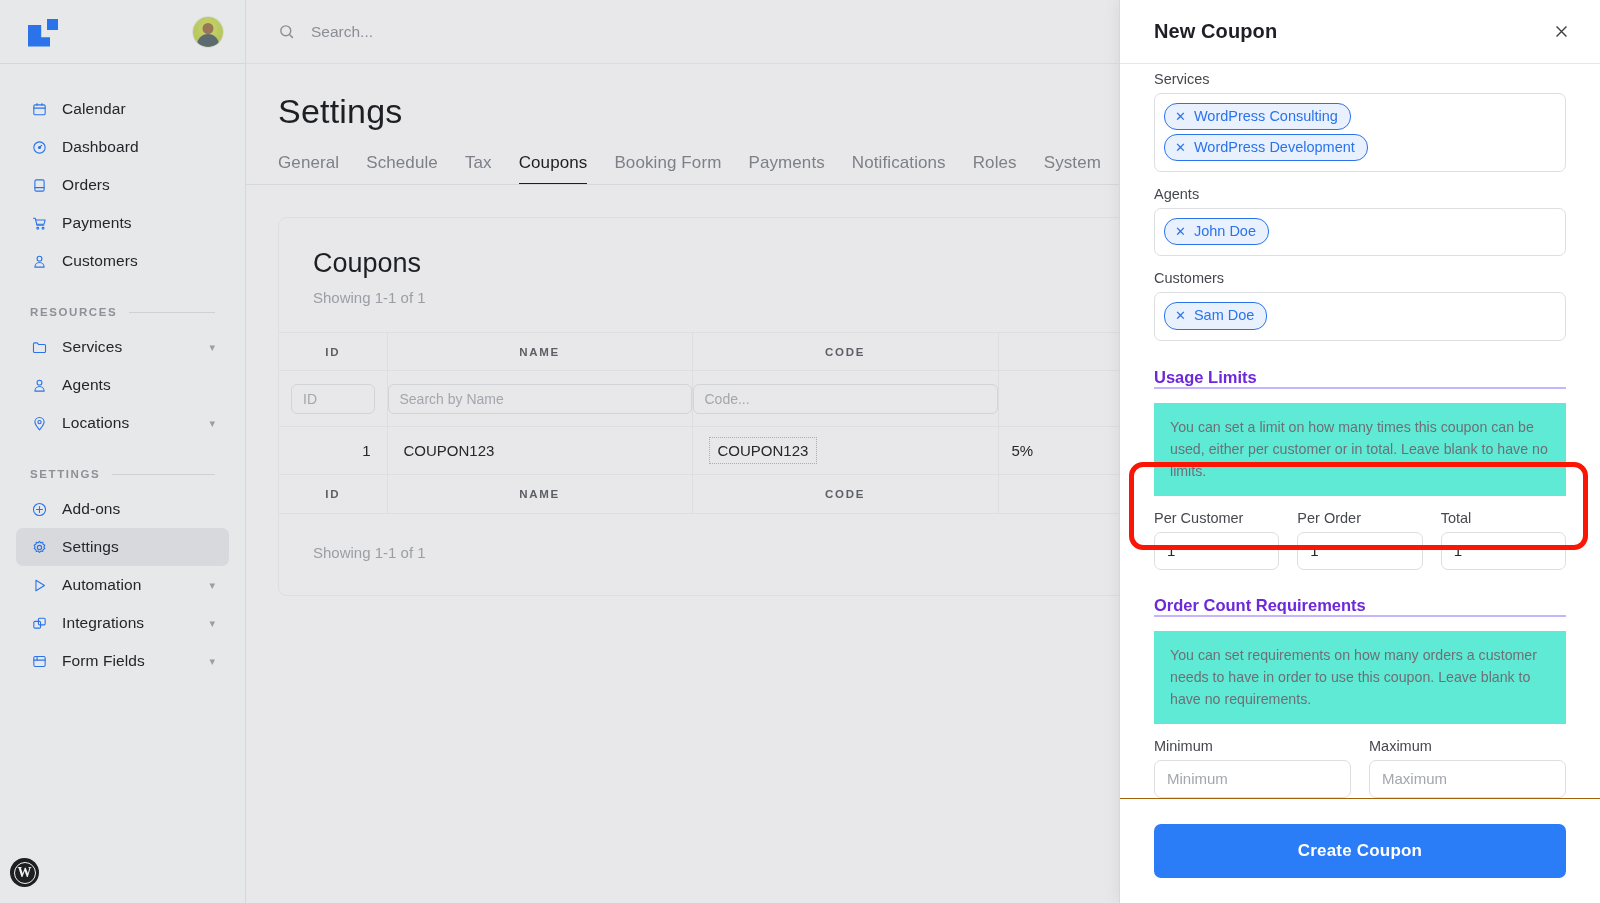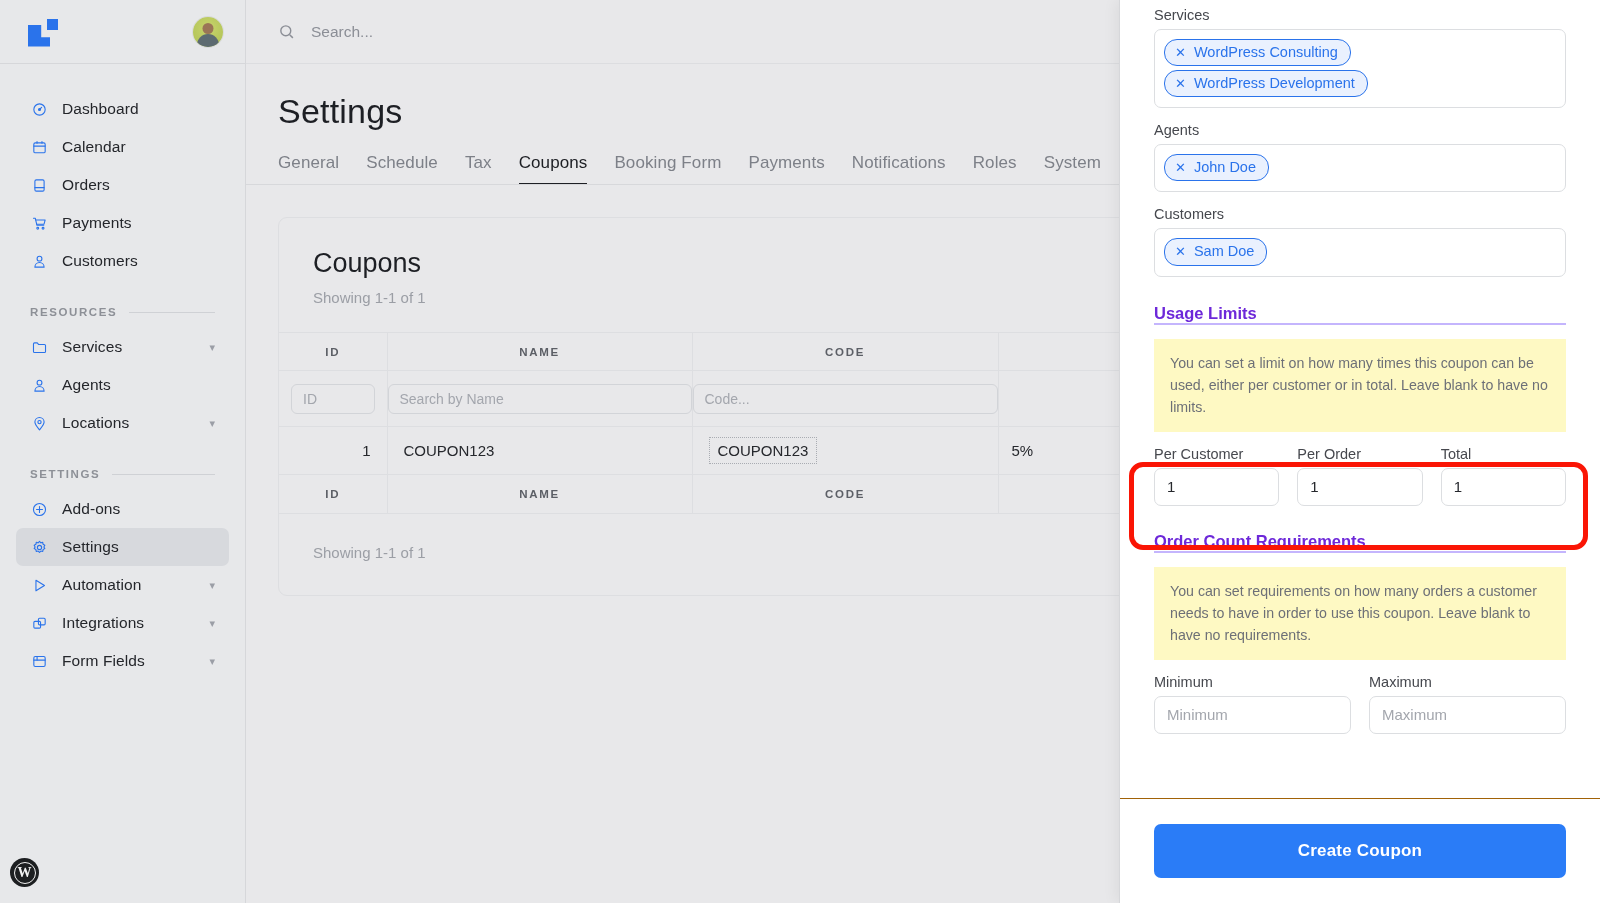--- a/index.html
+++ b/index.html
@@ -205,21 +205,21 @@
     font-size: 14.5px; padding: 3px 12px 4px 10px;
     margin: 2px 0; line-height: 1.25;
   }
   .chip .x { font-size: 13px; line-height: 1; cursor: pointer; }
 
   .sec-title {
     font-size: 16.5px; color: #6d28d9; font-weight: 700;
     border-bottom: 2px solid #c4b5fd;
   }
   .info-box {
-    background: #fef9c3; color: #6d7077; font-size: 14.2px; line-height: 1.55;
+    background: #5eead4; color: #6d7077; font-size: 14.2px; line-height: 1.55;
     padding: 13px 16px 14px 16px; margin-top: 14px;
   }
   .row-fields { display: flex; gap: 18px; margin-top: 14px; }
   .row-fields .ff { flex: 1; }
   .ff-label { font-size: 14.5px; color: #46484e; margin-bottom: 6px; }
   .ff-input {
     width: 100%; height: 38px; border: 1px solid #dcdee1; border-radius: 7px;
     background: #fff; outline: none; padding: 0 12px;
     font-family: "Liberation Sans", sans-serif; font-size: 15px; color: #26282d;
   }
@@ -253,36 +253,36 @@
           <div class="l-small"></div>
       </div>
       <div class="avatar"></div>
     </div>
 
     <div class="sb-scroll">
       <div id="nav-main">
           <div class="nav-item">
             <span class="ico">
               <svg viewBox="0 0 24 24" fill="none" stroke="currentColor" stroke-width="1.55" stroke-linecap="round" stroke-linejoin="round">
+                <rect x="4" y="5.5" width="16" height="14" rx="2"></rect>
+                <path d="M4 10 H20"></path>
+                <path d="M8.5 3.5 V6 M15.5 3.5 V6"></path>
+              </svg>
+            </span>
+            <span class="nav-label">Calendar</span>
+          </div>
+          <div class="nav-item">
+            <span class="ico">
+              <svg viewBox="0 0 24 24" fill="none" stroke="currentColor" stroke-width="1.55" stroke-linecap="round" stroke-linejoin="round">
                 <circle cx="12" cy="12" r="8"></circle>
                 <path d="M12 12 L15 9"></path>
                 <circle cx="12" cy="12" r="1.4" fill="currentColor"></circle>
               </svg>
             </span>
             <span class="nav-label">Dashboard</span>
-          </div>
-          <div class="nav-item">
-            <span class="ico">
-              <svg viewBox="0 0 24 24" fill="none" stroke="currentColor" stroke-width="1.55" stroke-linecap="round" stroke-linejoin="round">
-                <rect x="4" y="5.5" width="16" height="14" rx="2"></rect>
-                <path d="M4 10 H20"></path>
-                <path d="M8.5 3.5 V6 M15.5 3.5 V6"></path>
-              </svg>
-            </span>
-            <span class="nav-label">Calendar</span>
           </div>
           <div class="nav-item">
             <span class="ico">
               <svg viewBox="0 0 24 24" fill="none" stroke="currentColor" stroke-width="1.55" stroke-linecap="round" stroke-linejoin="round">
                 <rect x="5.5" y="4" width="13" height="16" rx="2"></rect>
                 <path d="M5.5 15 H18.5"></path>
               </svg>
             </span>
             <span class="nav-label">Orders</span>
           </div>
@@ -480,20 +480,28 @@
             <th>DISCOUNT</th>
           </tr>
         </tbody>
       </table>
 
       <div class="card-foot">Showing 1-1 of 1</div>
     </section>
   </main>
 
   <aside class="panel">
+    <div class="panel-head">
+      <div class="panel-title">New Coupon</div>
+      <div class="close-btn">
+        <svg viewBox="0 0 24 24" fill="none" stroke="currentColor" stroke-width="1.9">
+            <path d="M5 5 L19 19 M19 5 L5 19"></path>
+          </svg>
+      </div>
+    </div>
 
     <div class="panel-body">
 
       <div class="fld" style="margin-top:7px">
         <div class="fld-label">Services</div>
         <div class="multi" id="services-multi">
             <div style="display: block;"><span class="chip">
                 <span class="x">✕</span>
                 <span>WordPress Consulting</span>
               </span></div>

